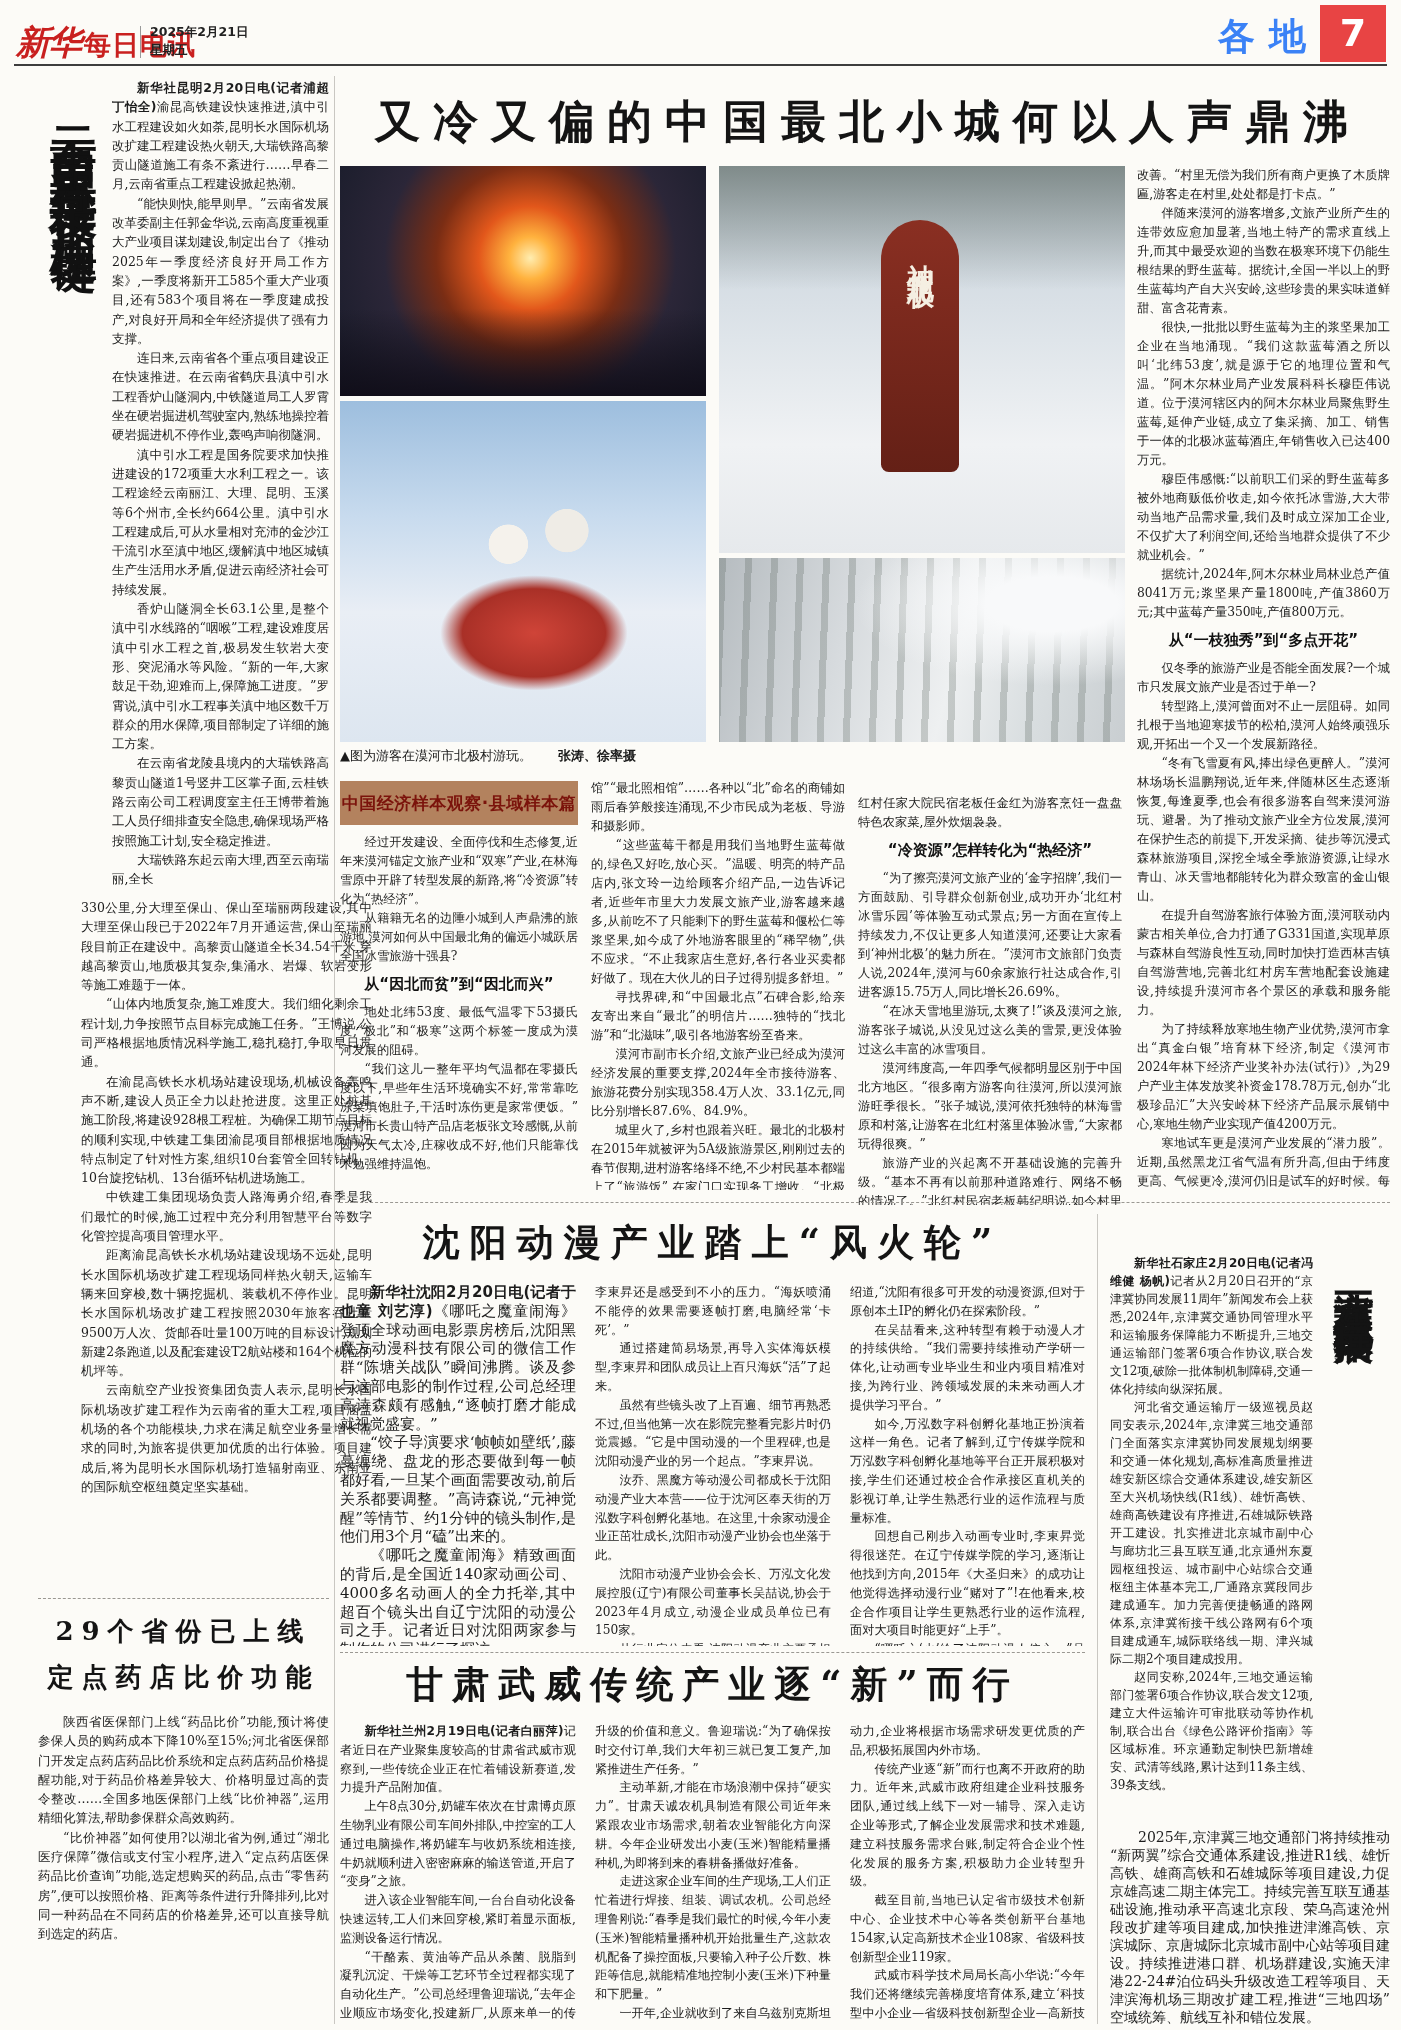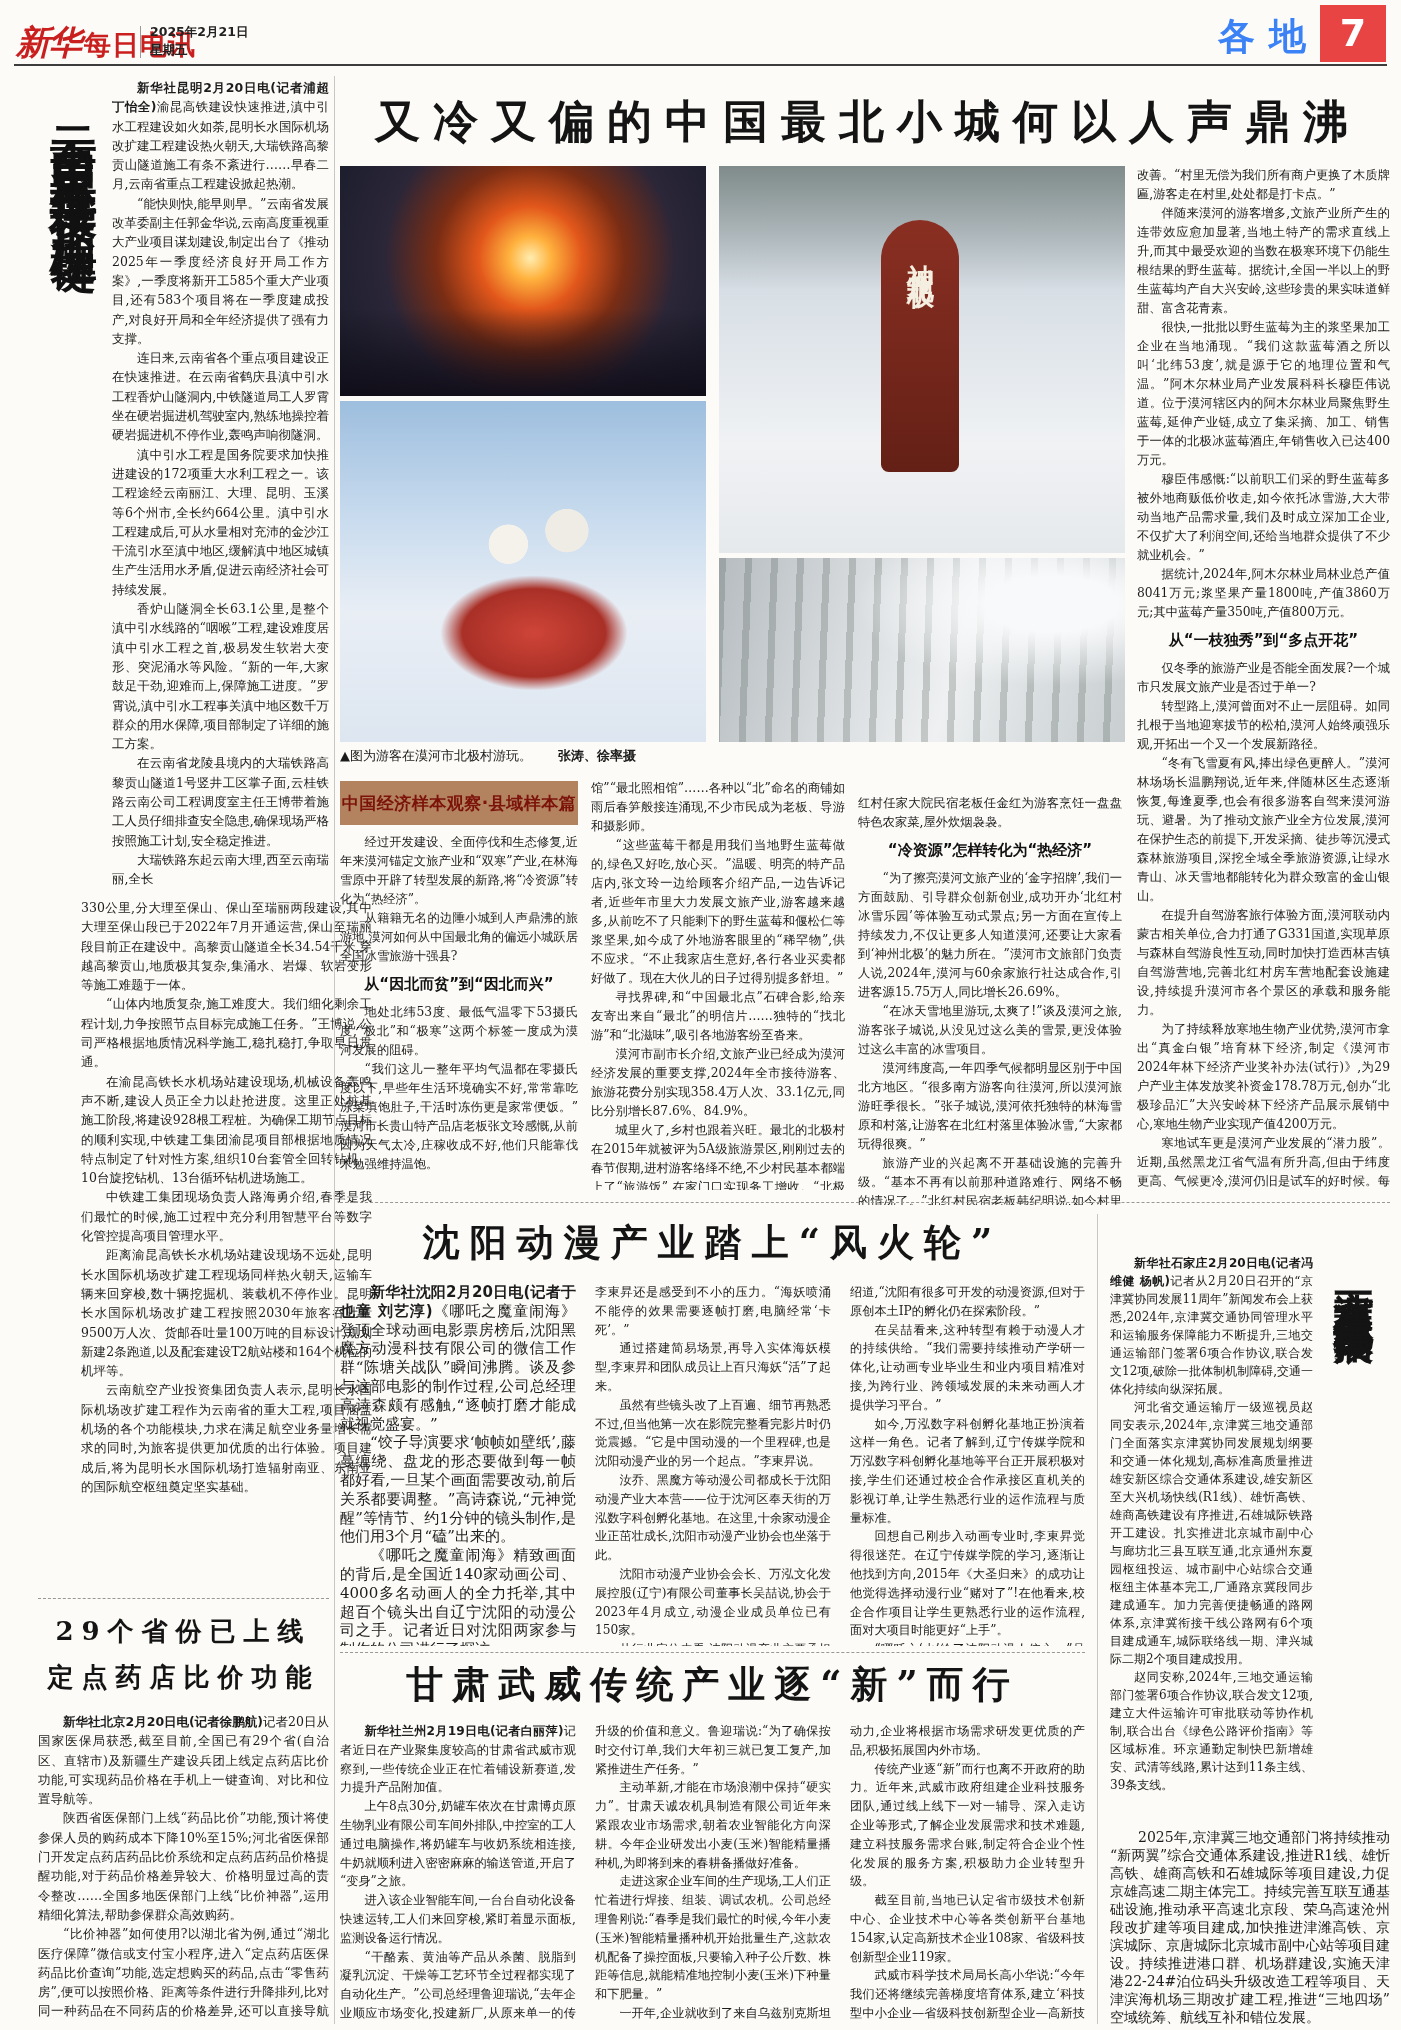--- a/index.html
+++ b/index.html
@@ -110,21 +110,20 @@
       <p>云南航空产业投资集团负责人表示,昆明长水国际机场改扩建工程作为云南省的重大工程,项目涵盖机场的各个功能模块,力求在满足航空业务量增长需求的同时,为旅客提供更加优质的出行体验。项目建成后,将为昆明长水国际机场打造辐射南亚、东南亚的国际航空枢纽奠定坚实基础。</p>
     </div>
 
   <div class="dash" style="left:38px;top:1598px;width:291px;"></div>
 
   <div class="pharm-head">
     <div>29个省份已上线</div>
     <div>定点药店比价功能</div>
   </div>
   <div class="col" style="left:38px;top:1712px;width:291px;height:312px;font-size:12.5px;line-height:19.3px;">
-      <p><span class="byline">新华社北京2月20日电(记者徐鹏航)</span>记者20日从国家医保局获悉,截至目前,全国已有29个省(自治区、直辖市)及新疆生产建设兵团上线定点药店比价功能,可实现药品价格在手机上一键查询、对比和位置导航等。</p>
       <p>陕西省医保部门上线“药品比价”功能,预计将使参保人员的购药成本下降10%至15%;河北省医保部门开发定点药店药品比价系统和定点药店药品价格提醒功能,对于药品价格差异较大、价格明显过高的责令整改……全国多地医保部门上线“比价神器”,运用精细化算法,帮助参保群众高效购药。</p>
       <p>“比价神器”如何使用?以湖北省为例,通过“湖北医疗保障”微信或支付宝小程序,进入“定点药店医保药品比价查询”功能,选定想购买的药品,点击“零售药房”,便可以按照价格、距离等条件进行升降排列,比对同一种药品在不同药店的价格差异,还可以直接导航到选定的药店。</p>
     </div>
 
   <div class="vrule" style="left:334px;top:76px;height:1948px;"></div>
 
   <div class="headline" style="left:346px;top:92px;width:1044px;font-size:45px;letter-spacing:13px;">又冷又偏的中国最北小城何以人声鼎沸</div>
 
   <div class="photo photo-bonfire" style="left:340px;top:166px;width:366px;height:230px;"></div>
   <div class="photo photo-sled" style="left:340px;top:401px;width:366px;height:341px;"></div>

